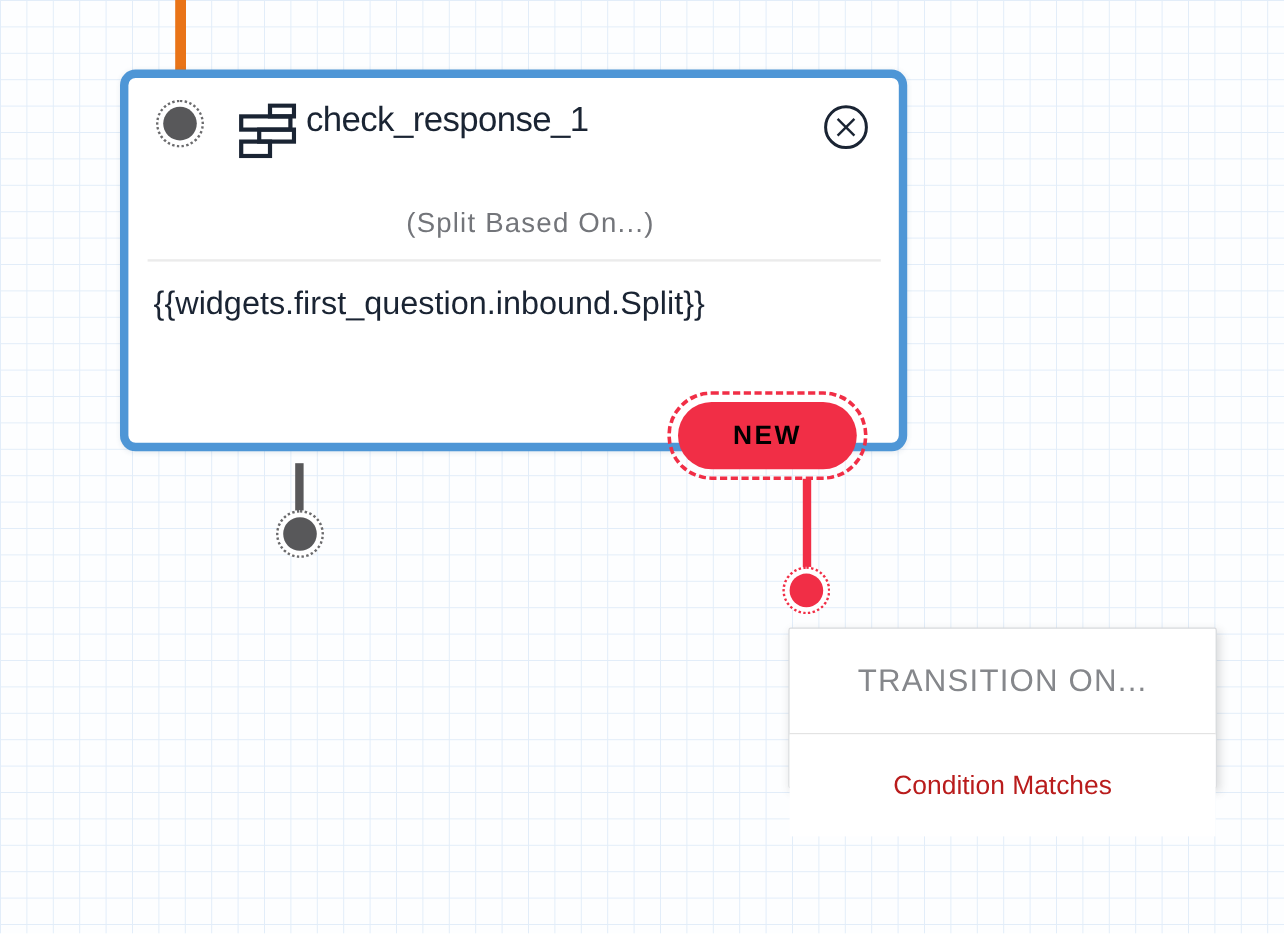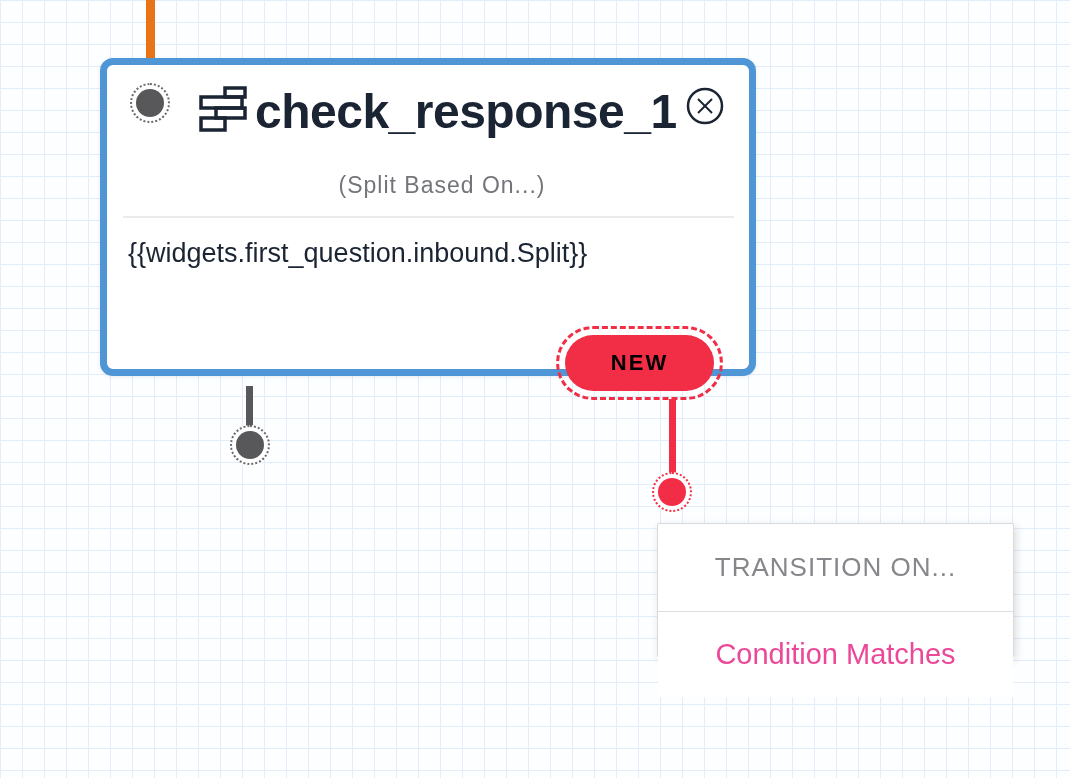--- a/index.html
+++ b/index.html
@@ -42,21 +42,21 @@
   }
   .in-connector-dot {
     position: absolute; left: 136px; top: 89px; width: 28px; height: 28px;
     border-radius: 50%; background: #58585A;
   }
 
   .widget-icon { position: absolute; left: 199px; top: 86px; }
 
   .widget-title {
     position: absolute; left: 255px; top: 84px; width: 420px;
-    font-size: 48px; font-weight: 700; color: #1A2433;
+    font-size: 29px; font-weight: 400; color: #1A2433;
     letter-spacing: -0.5px; white-space: nowrap;
   }
 
   .close-btn {
     position: absolute; left: 686px; top: 87px; width: 38px; height: 38px;
     background: transparent; border: none; cursor: pointer;
   }
 
   .widget-subtitle {
     position: absolute; left: 107px; top: 172px; width: 642px;
@@ -124,21 +124,21 @@
     background: #FFFFFF; border: 1px solid #D8DADD; border-radius: 2px;
     box-shadow: 2px 3px 8px rgba(60,60,60,0.18);
   }
   .menu-header {
     height: 87px; display: flex; align-items: center; justify-content: center;
     font-size: 26px; color: #85878B; letter-spacing: 1px;
   }
   .menu-divider { height: 1px; background: #DDDDDD; margin: 0; }
   .menu-item {
     height: 85px; display: flex; align-items: center; justify-content: center;
-    font-size: 29px; color: #ec4899; cursor: pointer; background: #FFFFFF;
+    font-size: 22px; color: #b91c1c; cursor: pointer; background: #FFFFFF;
     border: none; width: 100%; font-family: "Liberation Sans", sans-serif;
   }
 </style>
 </head>
 <body>
 
 <div class="canvas">
 
   <div class="incoming-line"></div>
   <div class="incoming-dotted"></div>

